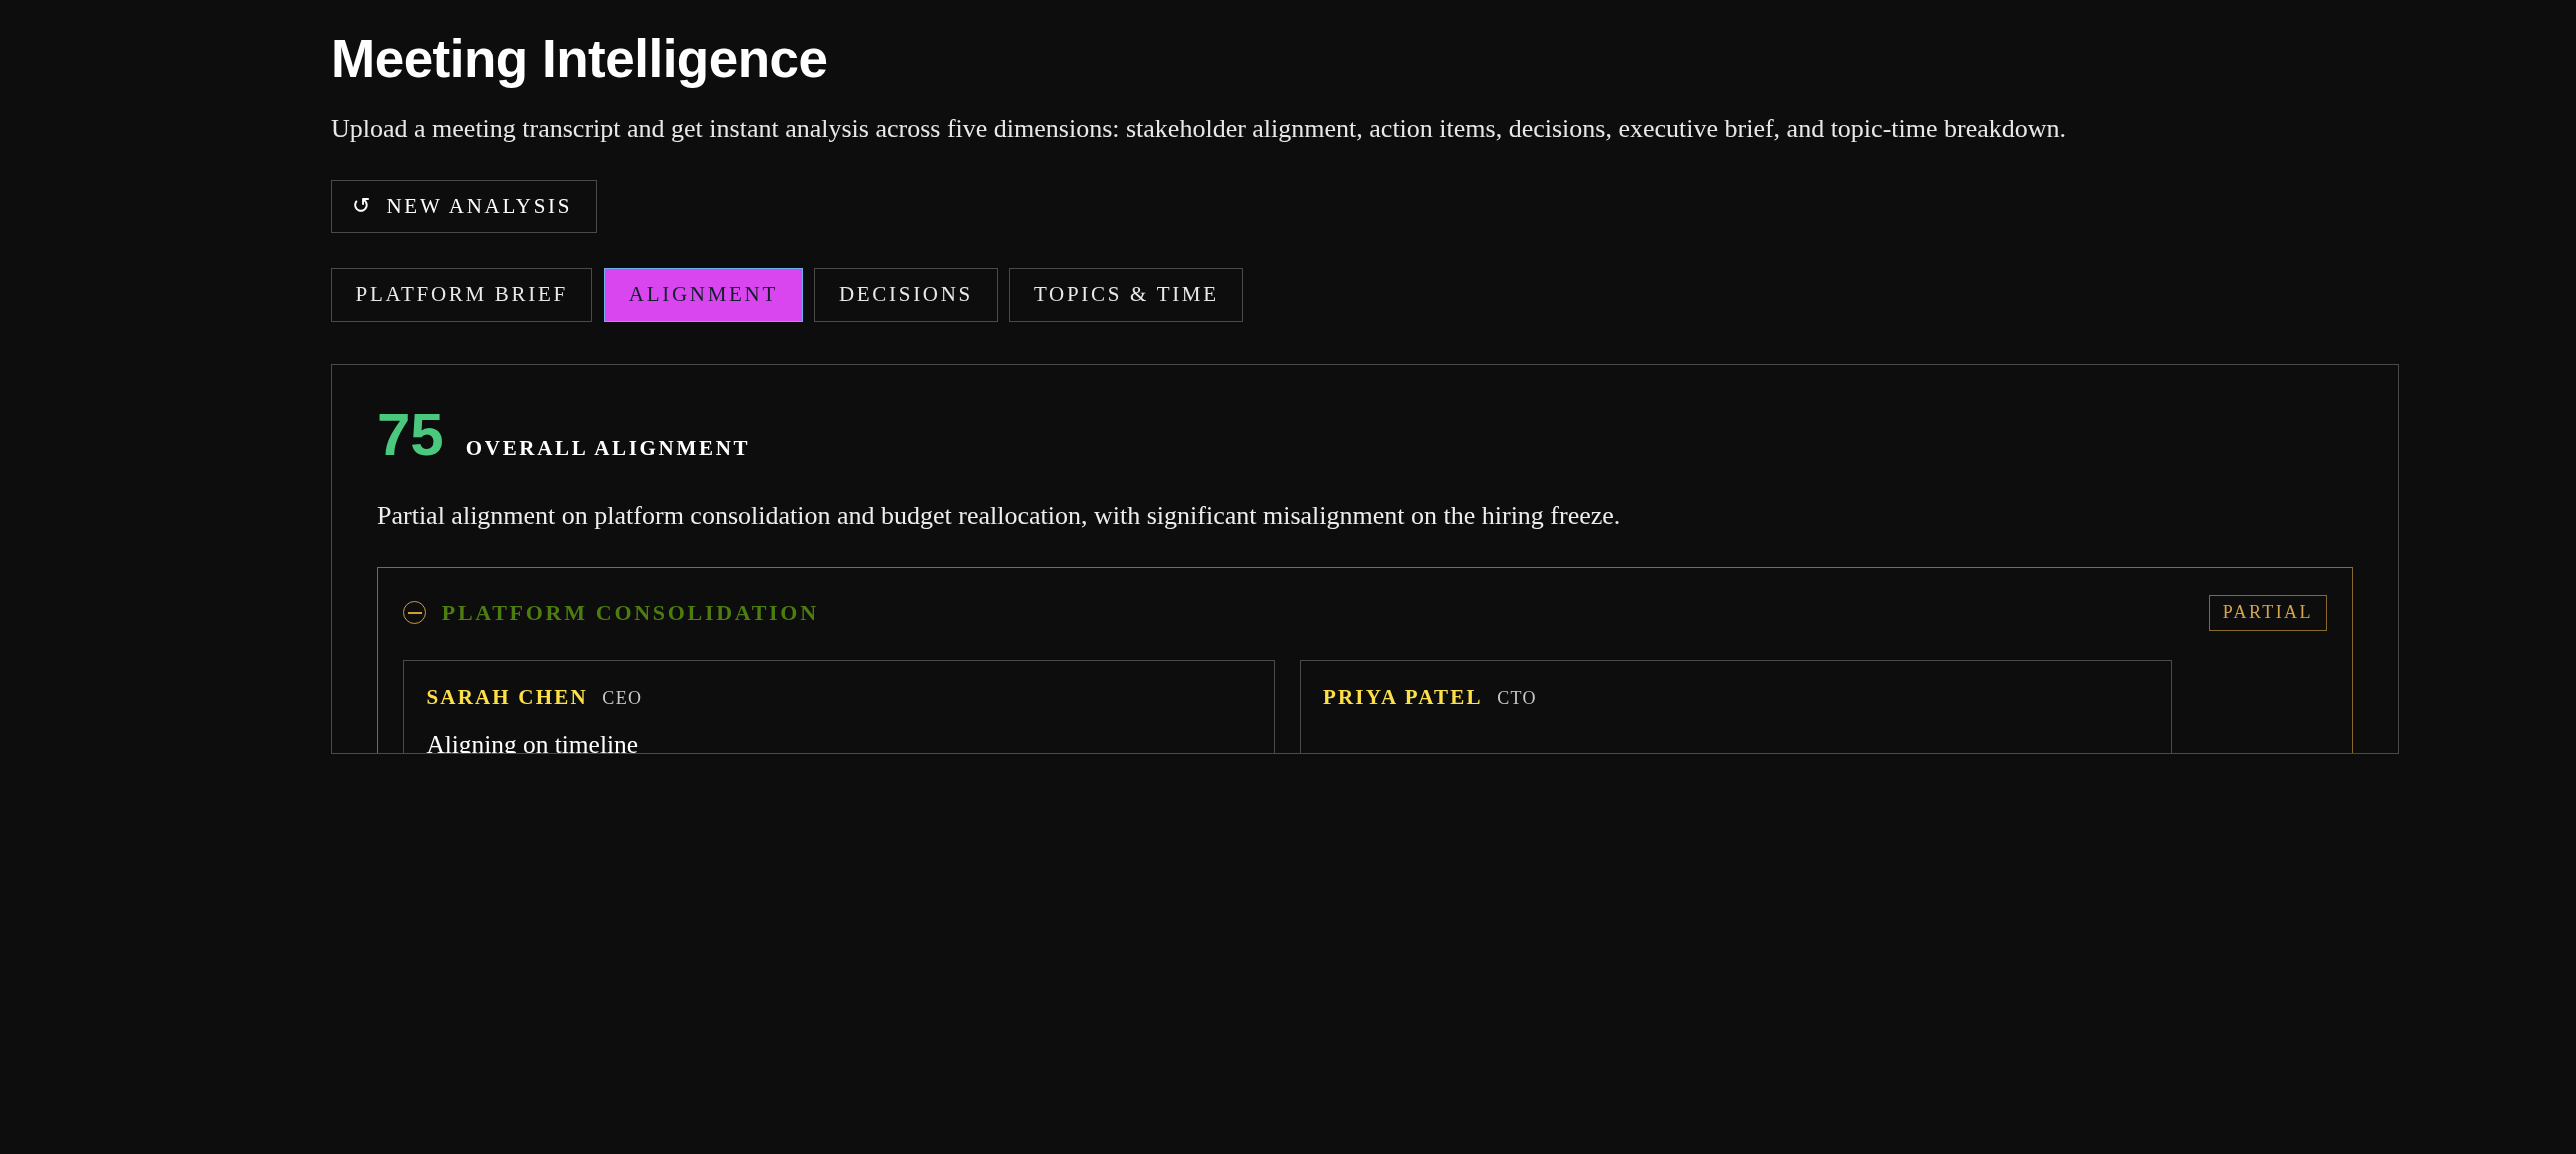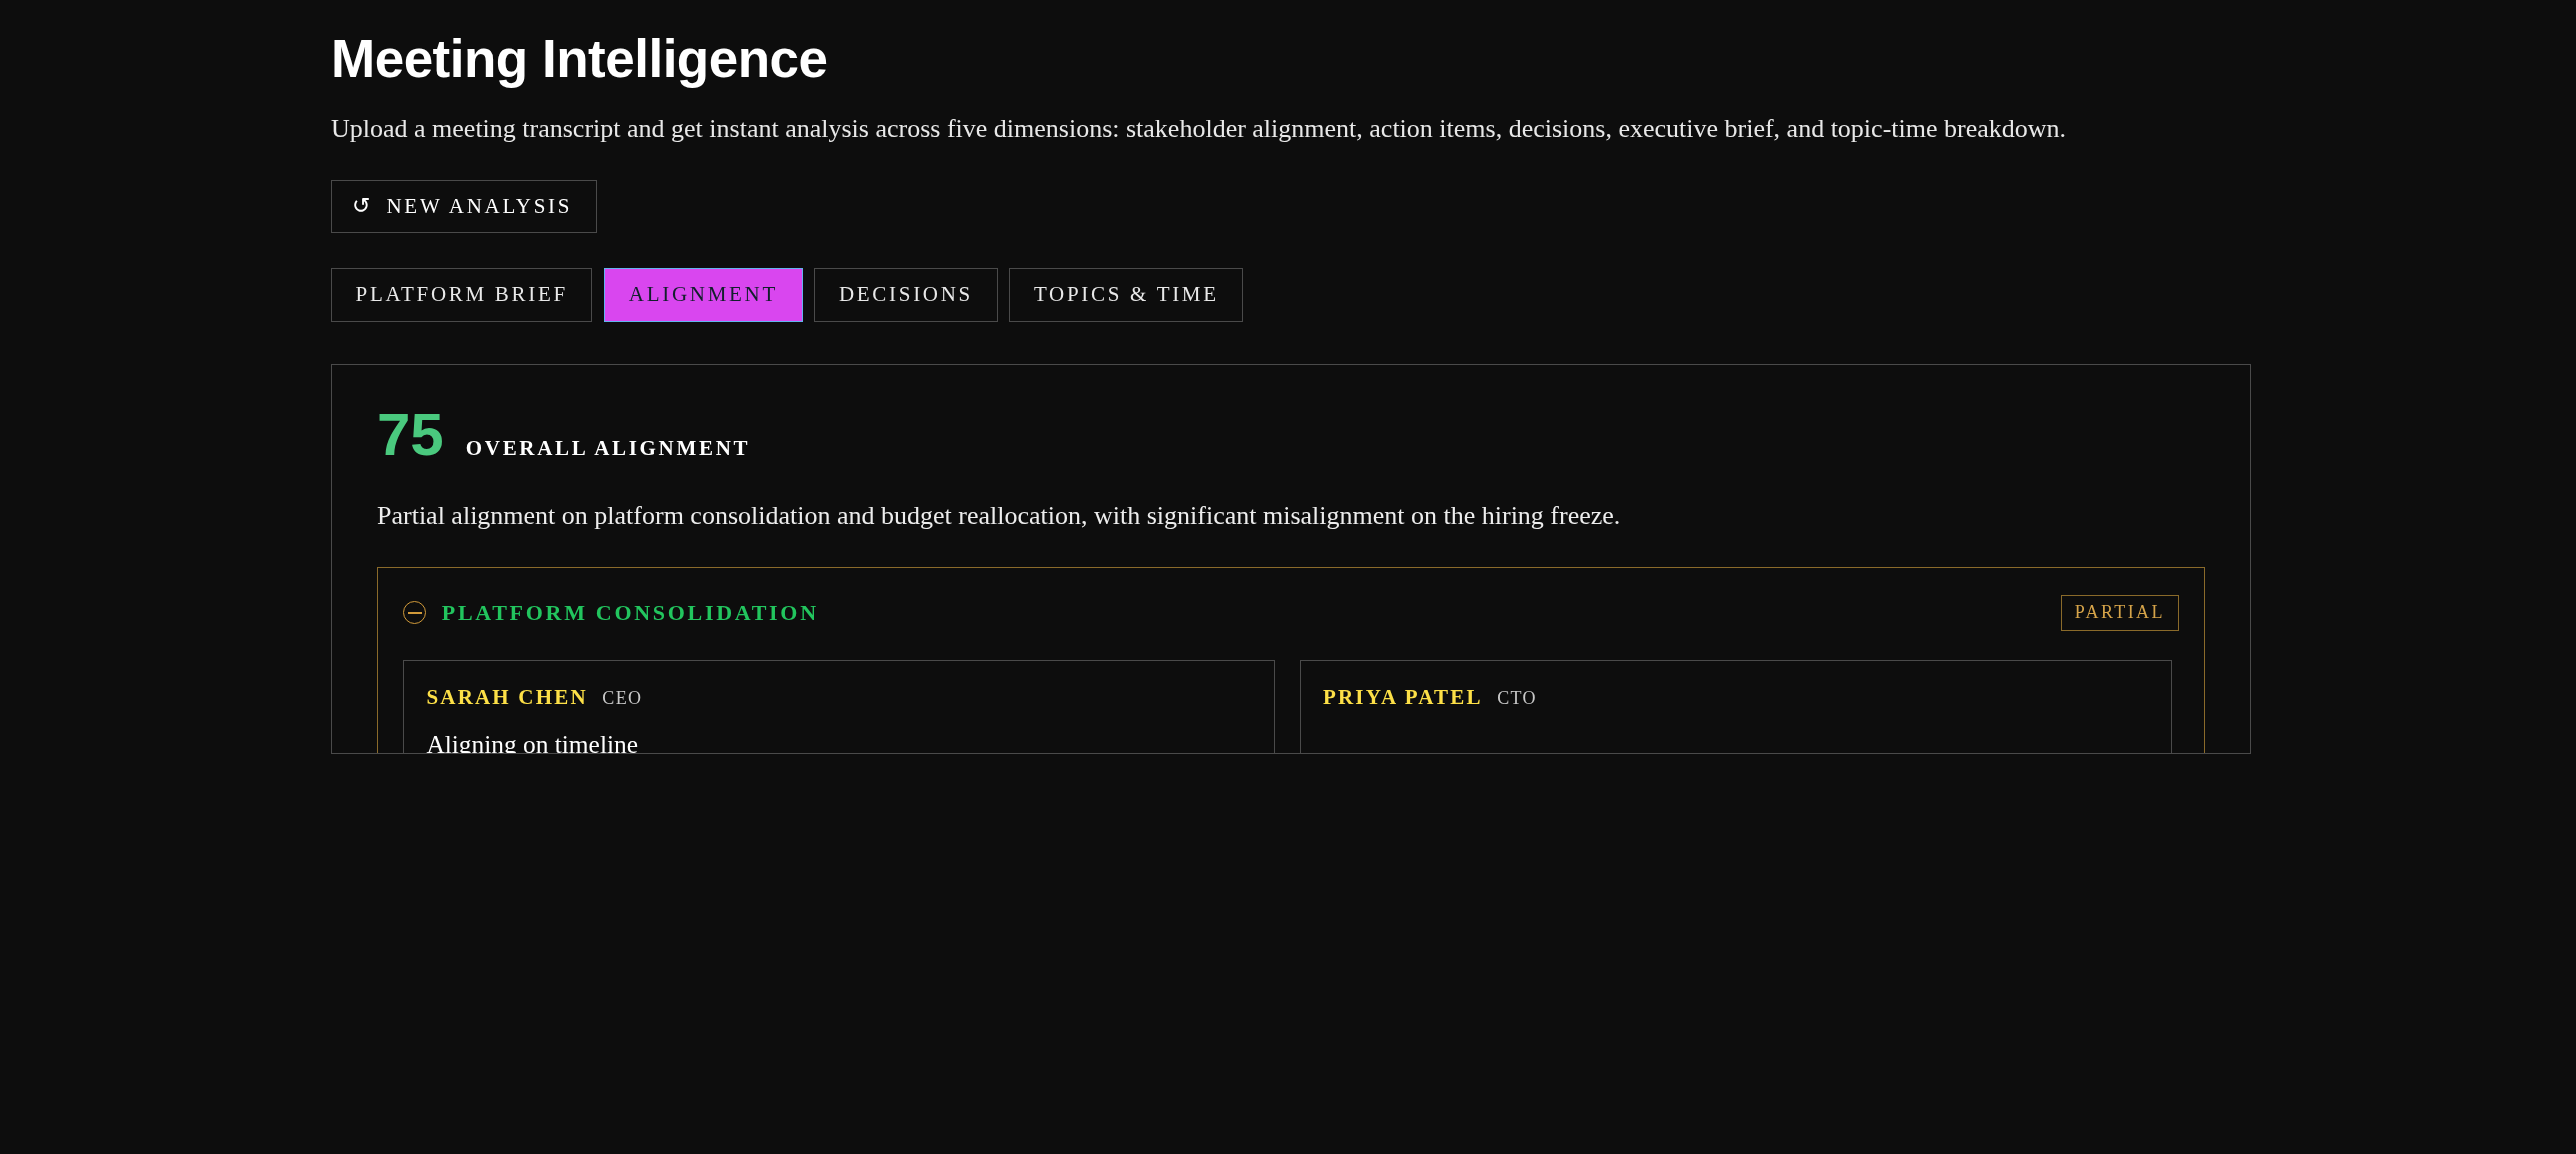--- a/index.html
+++ b/index.html
@@ -84,21 +84,21 @@
   }
   .tab.active {
     background: #d946ef;
     border-color: #63b3ed;
     color: #11202b;
   }
   .panel {
     margin-top: 42px;
     border: 0.9px solid #4a4a4a;
     padding: 40px 45px 0 45px;
-    width: 1920px;
+    width: 2068px;
     height: 390px;
     overflow: hidden;
   }
   .score-row {
     display: flex;
     align-items: baseline;
     gap: 22px;
   }
   .score-num {
     font-family: "Liberation Sans", sans-serif;
@@ -151,21 +151,21 @@
     top: 50%;
     height: 1.8px;
     margin-top: -0.9px;
     background: #d19a3a;
   }
   .topic-title {
     font-family: "Liberation Serif", serif;
     font-size: 22px;
     letter-spacing: 2.7px;
     font-weight: bold;
-    color: #22c55e;
+    color: #4d7c0f;
   }
   .badge {
     border: 0.9px solid #8a6a2a;
     color: #d6a44a;
     font-family: "Liberation Serif", serif;
     font-size: 18px;
     letter-spacing: 2.4px;
     padding: 6.4px 12.7px;
   }
   .speakers {

